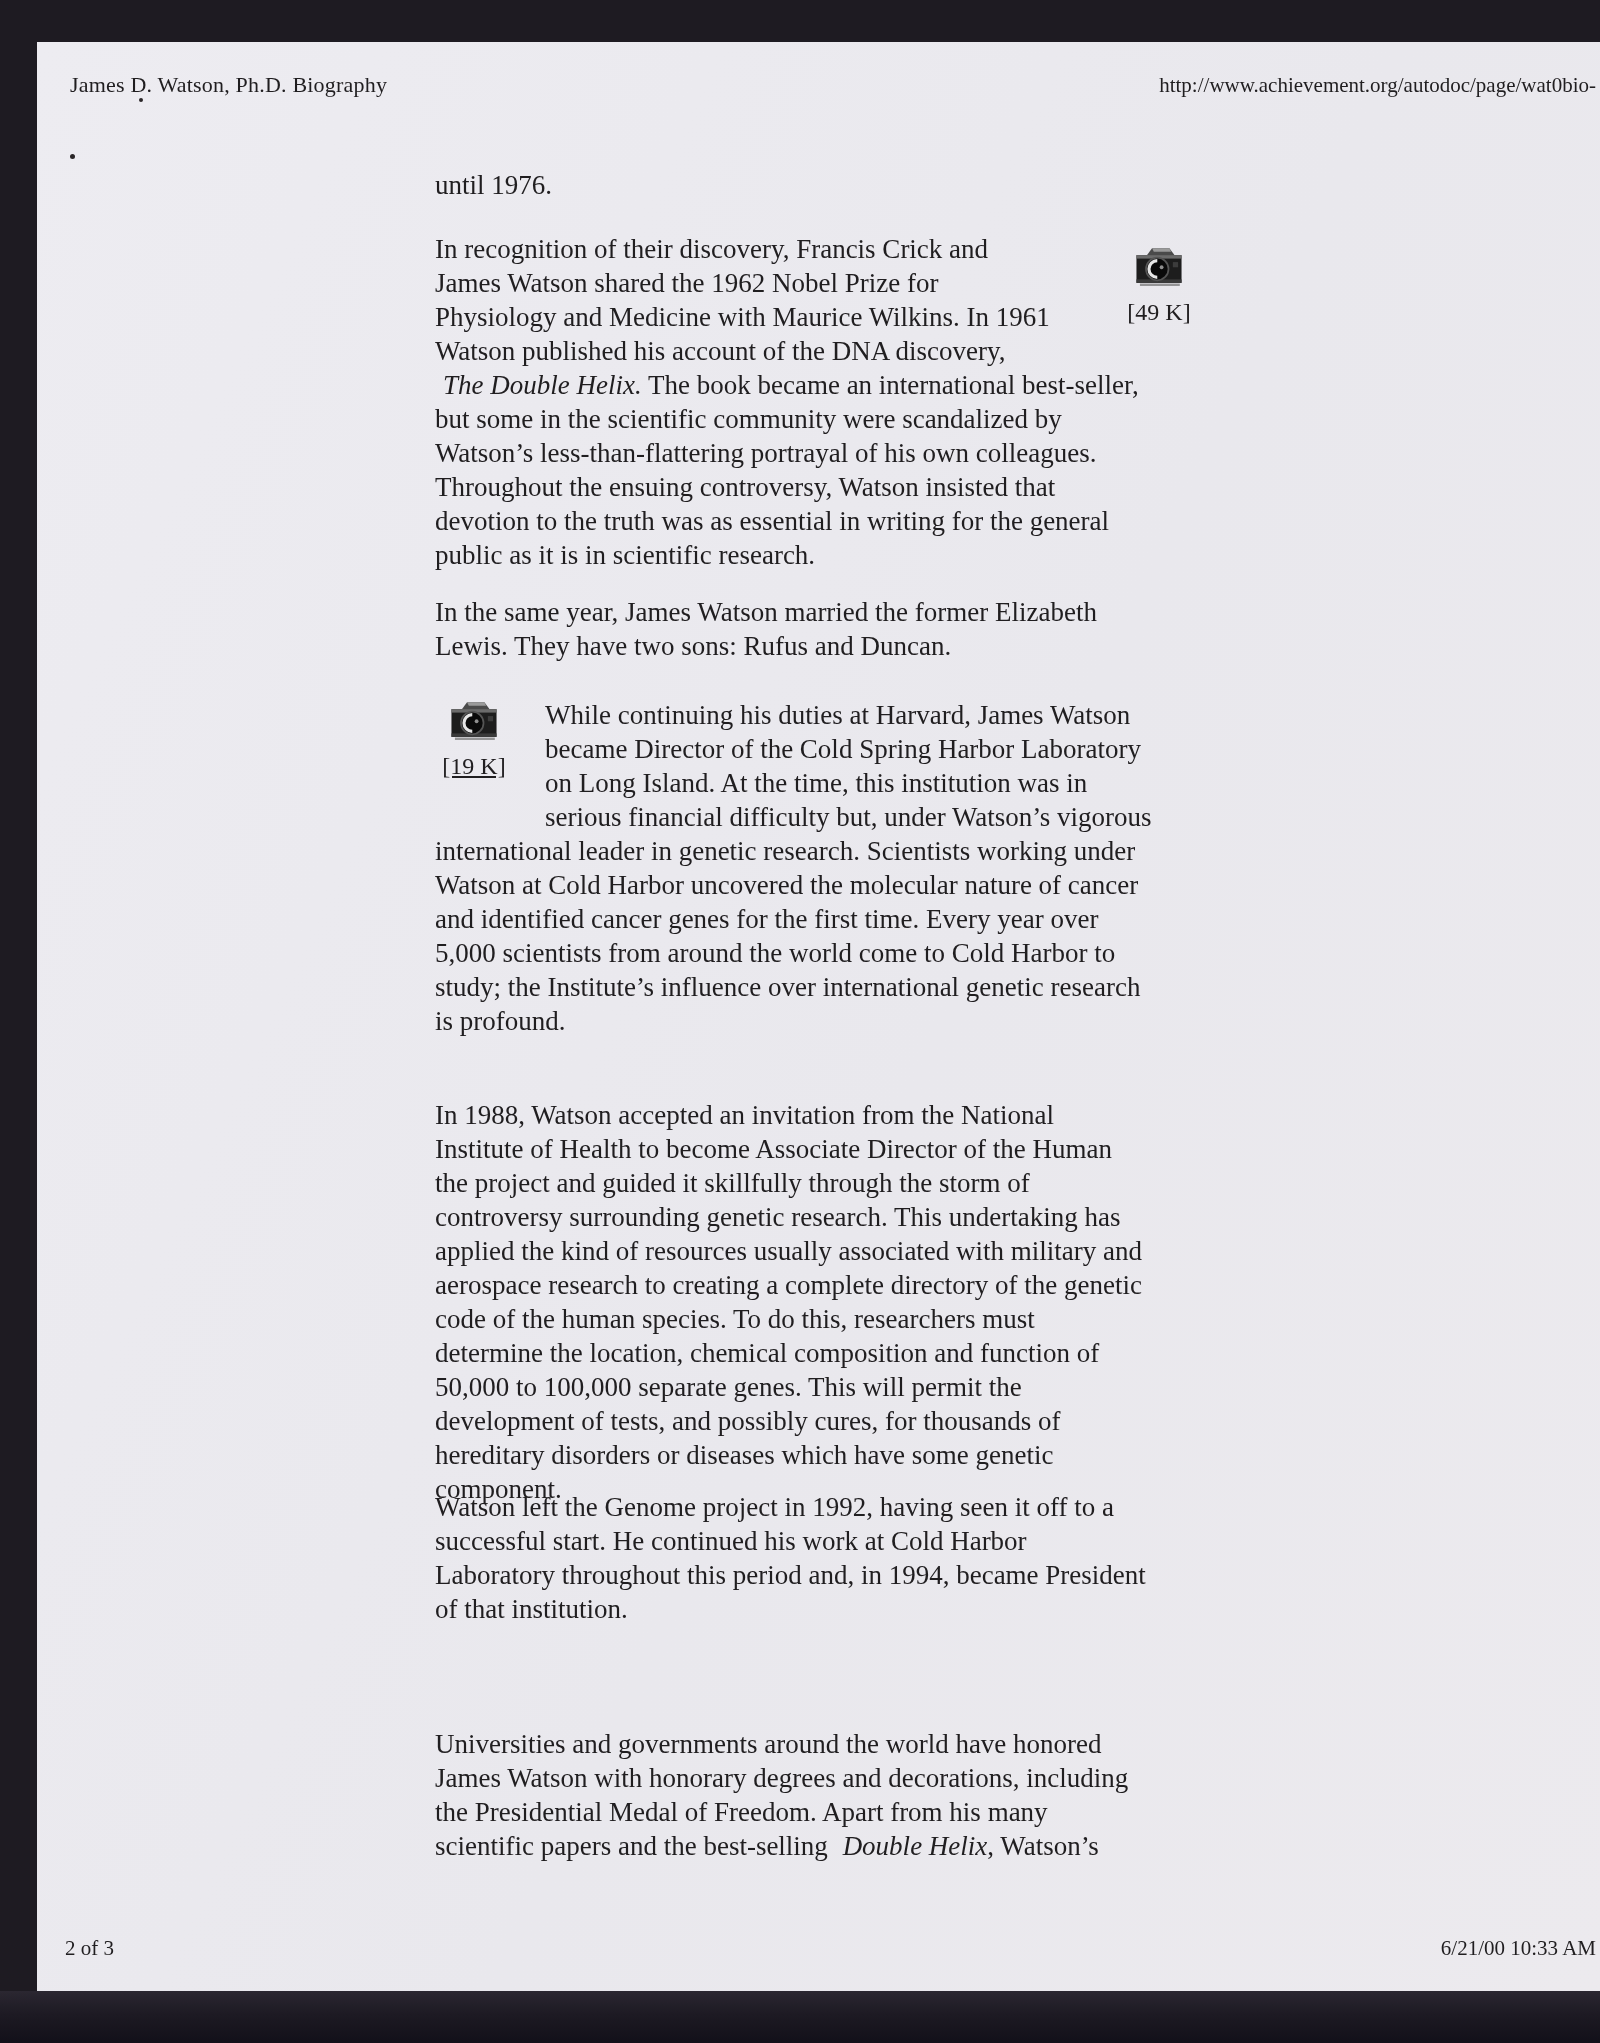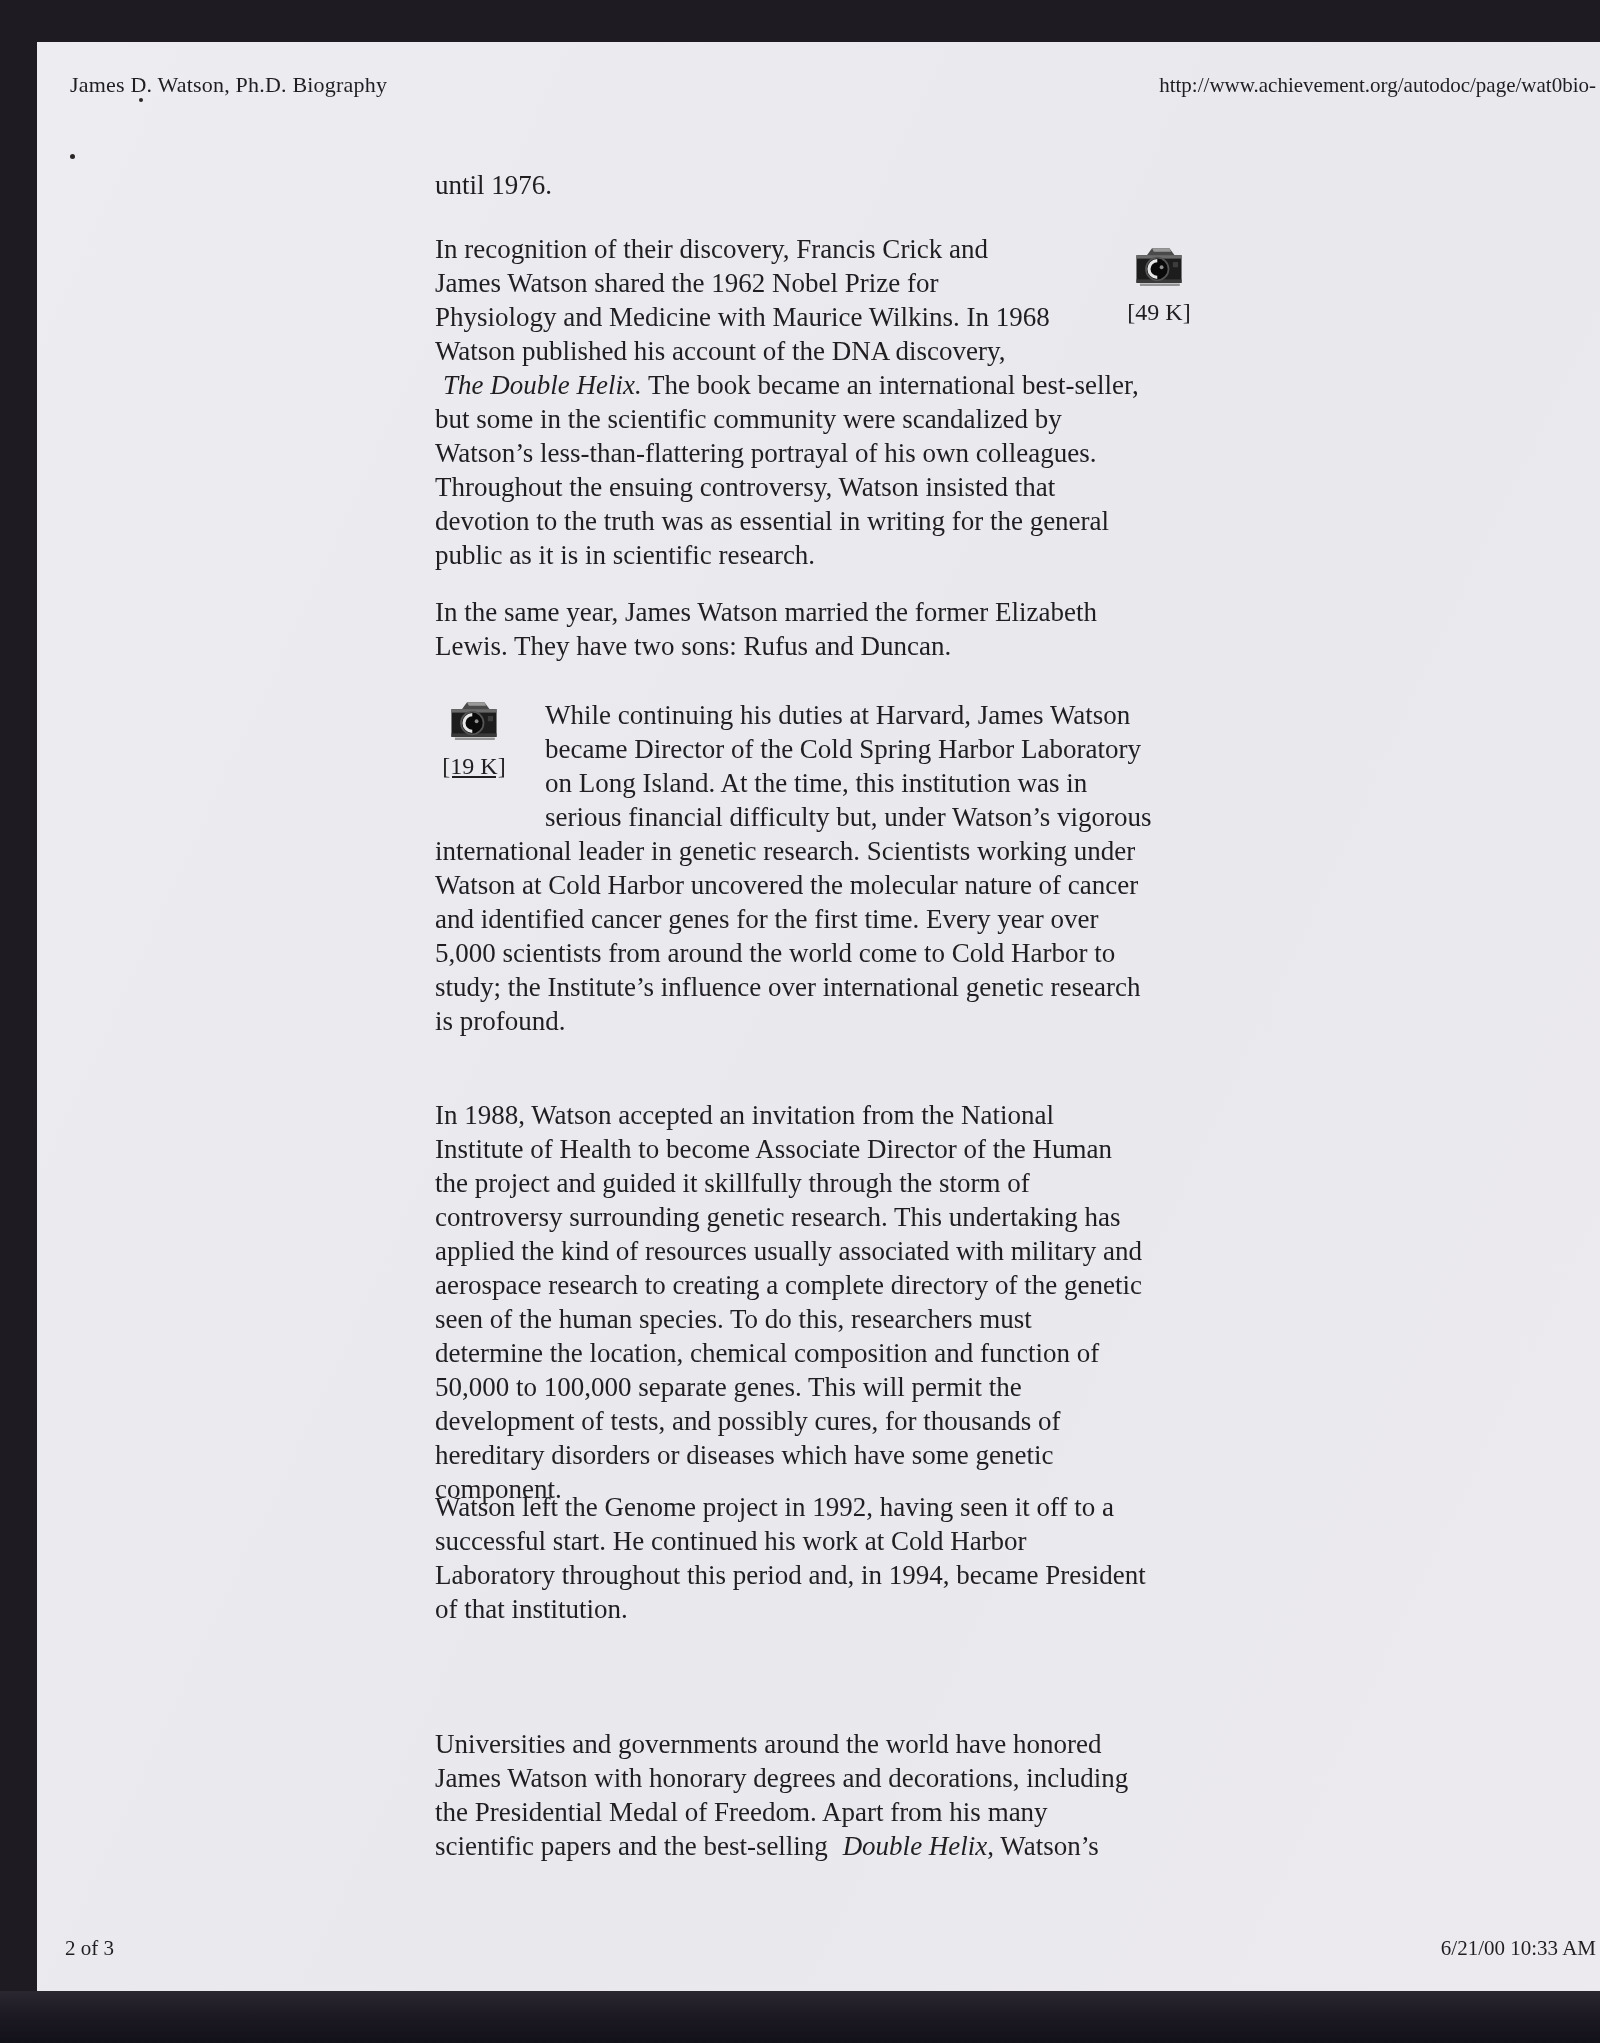--- a/index.html
+++ b/index.html
@@ -108,21 +108,21 @@
 
   <div class="col">
 
     <div class="para p1">
       <div class="ln">until 1976.</div>
     </div>
 
     <div class="para p2">
       <div class="ln">In recognition of their discovery, Francis Crick and</div>
       <div class="ln">James Watson shared the 1962 Nobel Prize for</div>
-      <div class="ln">Physiology and Medicine with Maurice Wilkins. In 1968</div>
+      <div class="ln">Physiology and Medicine with Maurice Wilkins. In 1961</div>
       <div class="ln">Watson published his account of the DNA discovery,</div>
       <div class="ln"><span class="it">The Double Helix.</span><span> The book became an international best-seller,</span></div>
       <div class="ln">but some in the scientific community were scandalized by</div>
       <div class="ln">Watson’s less-than-flattering portrayal of his own colleagues.</div>
       <div class="ln">Throughout the ensuing controversy, Watson insisted that</div>
       <div class="ln">devotion to the truth was as essential in writing for the general</div>
       <div class="ln">public as it is in scientific research.</div>
     </div>
 
     <div class="para p3">
@@ -143,21 +143,21 @@
       <div class="ln">is profound.</div>
     </div>
 
     <div class="para p5">
       <div class="ln">In 1988, Watson accepted an invitation from the National</div>
       <div class="ln">Institute of Health to become Associate Director of the Human</div>
       <div class="ln">the project and guided it skillfully through the storm of</div>
       <div class="ln">controversy surrounding genetic research. This undertaking has</div>
       <div class="ln">applied the kind of resources usually associated with military and</div>
       <div class="ln">aerospace research to creating a complete directory of the genetic</div>
-      <div class="ln">seen of the human species. To do this, researchers must</div>
+      <div class="ln">code of the human species. To do this, researchers must</div>
       <div class="ln">determine the location, chemical composition and function of</div>
       <div class="ln">50,000 to 100,000 separate genes. This will permit the</div>
       <div class="ln">development of tests, and possibly cures, for thousands of</div>
       <div class="ln">hereditary disorders or diseases which have some genetic</div>
       <div class="ln">component.</div>
     </div>
 
     <div class="para p6">
       <div class="ln">Watson left the Genome project in 1992, having seen it off to a</div>
       <div class="ln">successful start. He continued his work at Cold Harbor</div>

